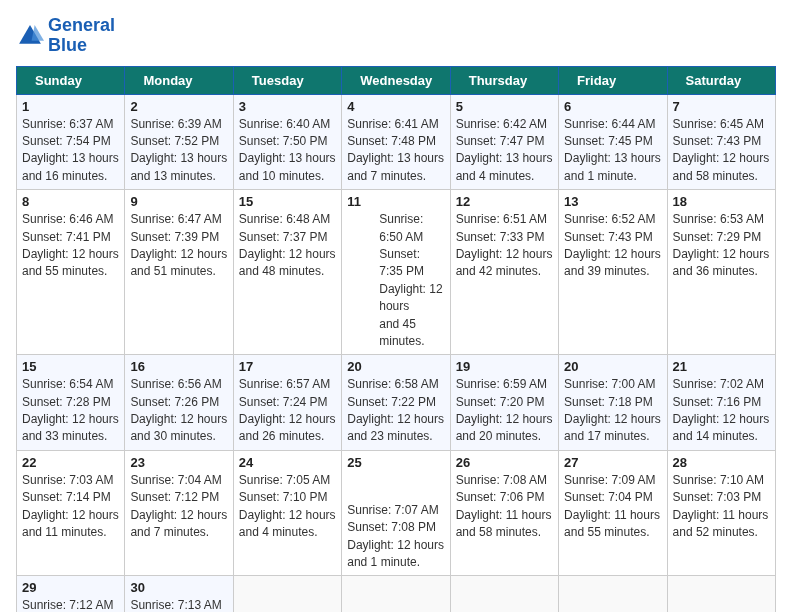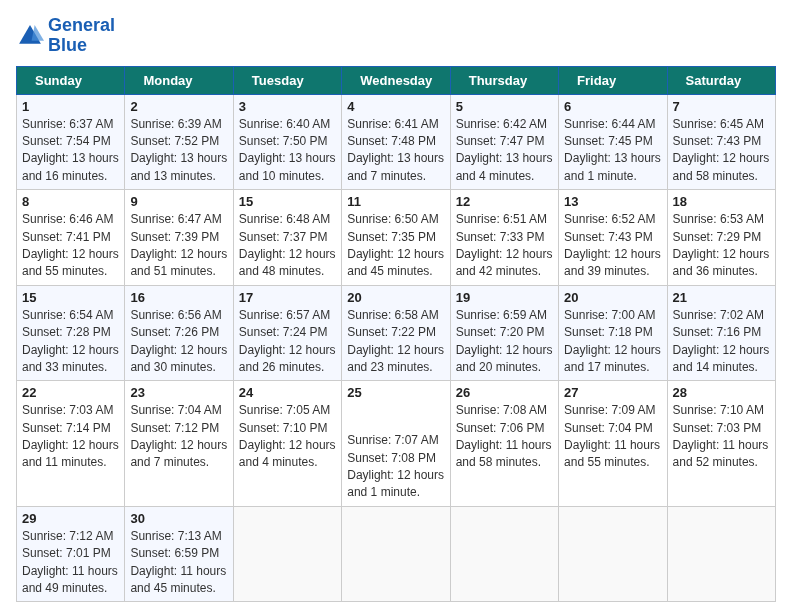--- a/index.html
+++ b/index.html
@@ -191,21 +191,21 @@
         </td>
         <td>
           <span class="day-num">15</span>
           <div class="day-info" style="white-space: pre-line;">Sunrise: 6:48 AM
 Sunset: 7:37 PM
 Daylight: 12 hours
 and 48 minutes.</div>
         </td>
         <td>
           <span class="day-num">11</span>
-          <div class="day-info" style="white-space: pre-line;">Sunrise: 6:50 AM
+          <div class="day-info" style="white-space: pre-line; margin-left: 32px;">Sunrise: 6:50 AM
 Sunset: 7:35 PM
 Daylight: 12 hours
 and 45 minutes.</div>
         </td>
         <td>
           <span class="day-num">12</span>
           <div class="day-info" style="white-space: pre-line;">Sunrise: 6:51 AM
 Sunset: 7:33 PM
 Daylight: 12 hours
 and 42 minutes.</div>

